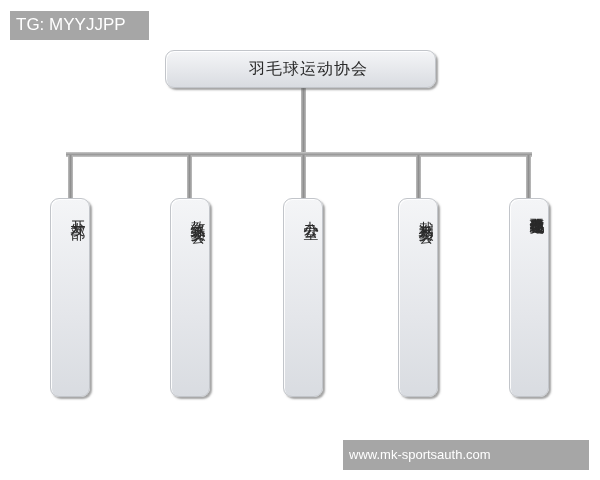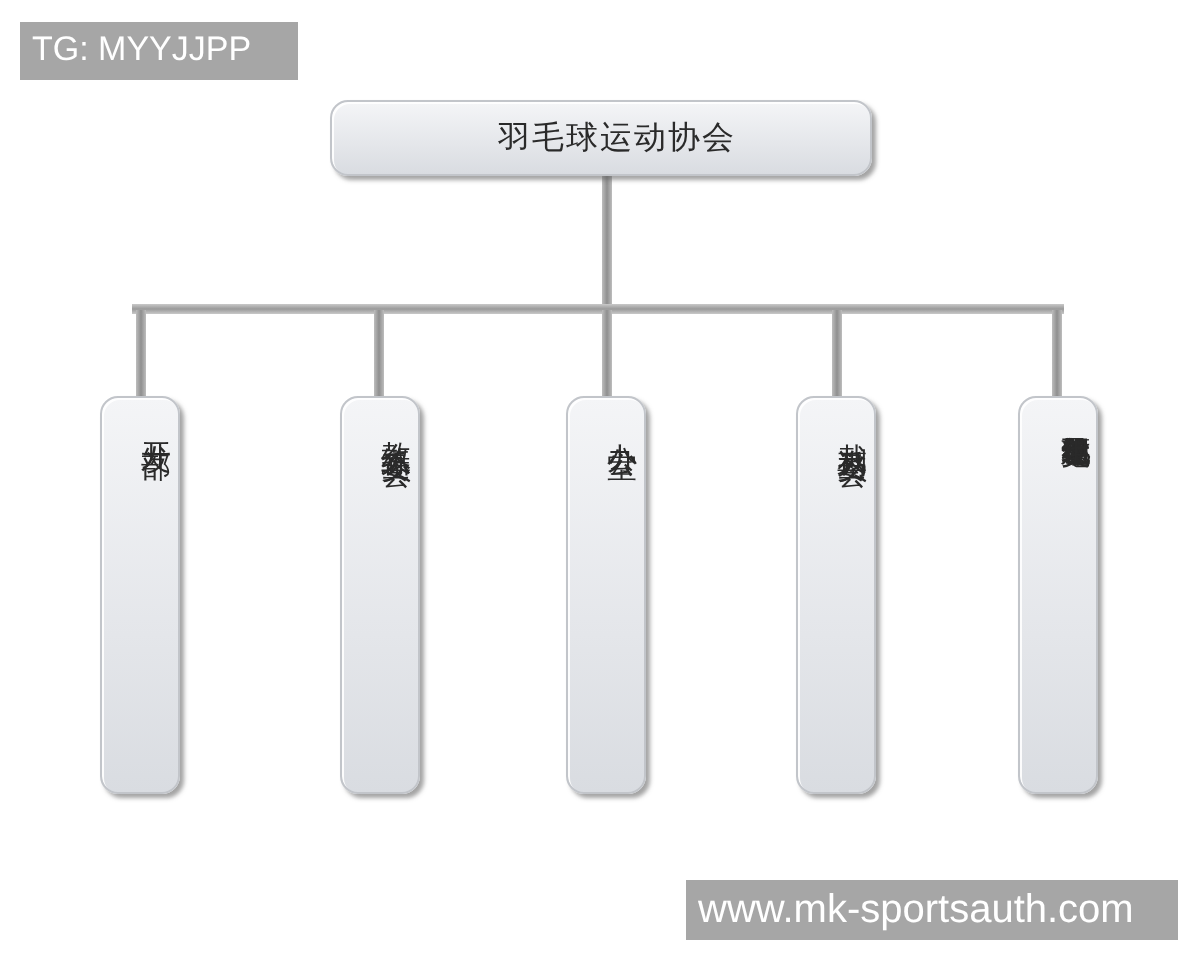--- a/index.html
+++ b/index.html
@@ -7,21 +7,21 @@
     width: 600px; height: 480px; position: relative; overflow: hidden;
     background: #ffffff;
     font-family: "DejaVu Serif", "Liberation Serif", serif;
   }
   .watermark {
     position: absolute; background: #a6a6a6; color: #ffffff;
     font-family: "Liberation Sans", "DejaVu Sans", sans-serif;
     font-size: 17px; line-height: 28px; padding: 0 6px; box-sizing: border-box;
   }
   .wm-top { left: 10px; top: 11px; width: 139px; height: 29px; }
-  .wm-bottom { left: 343px; top: 440px; width: 246px; height: 30px; font-size: 20px; line-height: 30px; }
+  .wm-bottom { left: 343px; top: 440px; width: 246px; height: 30px; font-size: 13px; line-height: 30px; }
 
   .box {
     position: absolute; box-sizing: border-box;
     background: linear-gradient(to bottom, #f4f5f7 0%, #e4e6ea 60%, #d9dce1 100%);
     border: 1px solid #c2c5ca;
     border-radius: 9px;
     box-shadow: 2px 2px 2px rgba(90,90,90,0.55), inset 1px 1px 0 rgba(255,255,255,0.9);
     color: #2a2a2a;
     padding-left: 16px;
   }

